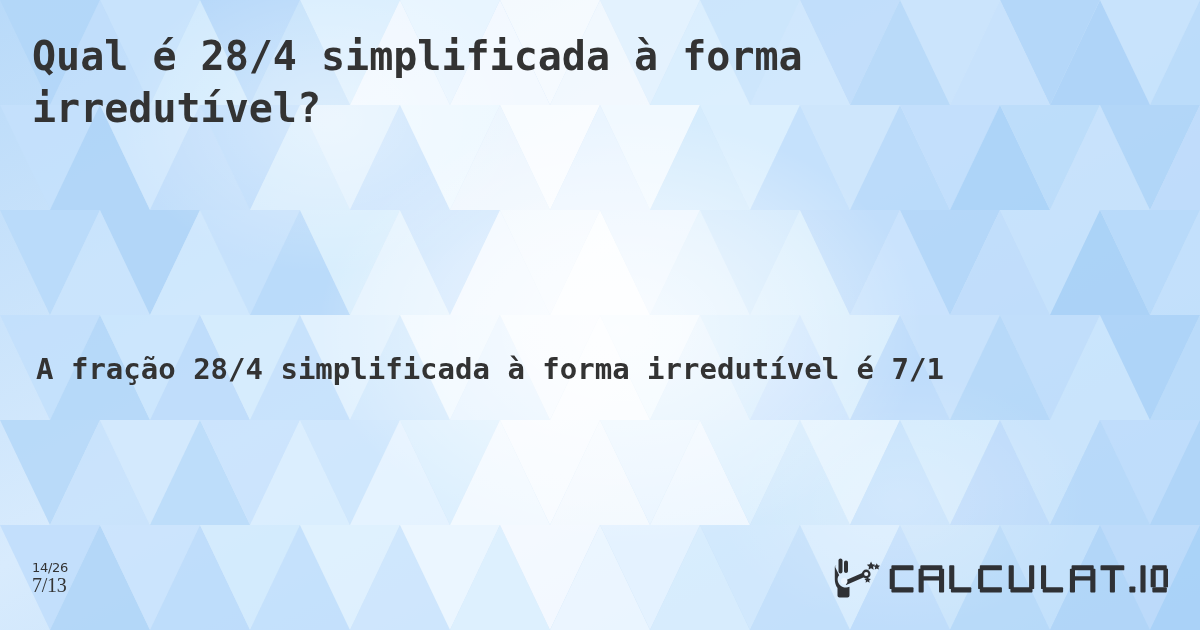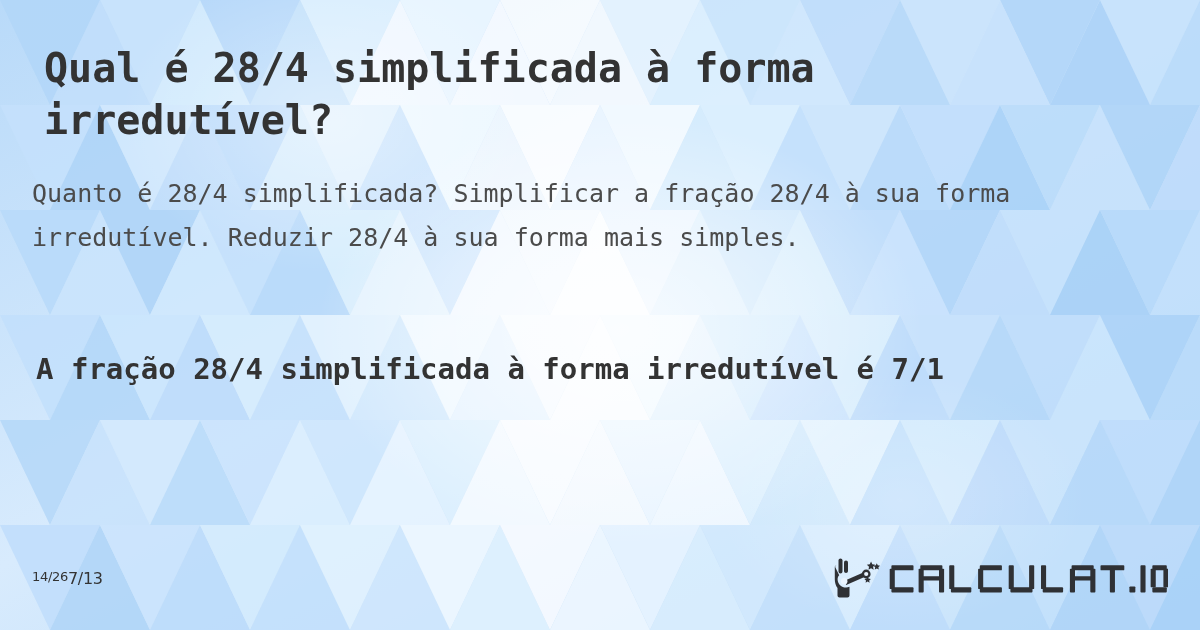--- a/index.html
+++ b/index.html
@@ -51,21 +51,21 @@
     height: 630px;
     box-sizing: border-box;
     padding: 0 32px;
   }
 
   .title {
     position: absolute;
     left: 32px;
     top: 30px;
     width: 1010px;
-    margin: 12px;
+    margin: 0;
     font-family: "DejaVu Sans Mono", "Liberation Mono", monospace;
     font-size: 40px;
     line-height: 52px;
     font-weight: bold;
     color: #333333;
     letter-spacing: 0px;
   }
 
   .description {
     position: absolute;
@@ -108,36 +108,38 @@
 
   .footer-left {
     display: flex;
     align-items: center;
     flex: 1 1 auto;
     min-width: 0;
   }
 
   .fraction-icon {
     display: flex;
+    flex-direction: column;
     align-items: flex-start;
     justify-content: center;
     margin-right: 14px;
     color: #333333;
     font-family: "DejaVu Sans", "Liberation Sans", sans-serif;
     line-height: 1;
     flex: 0 0 auto;
   }
   .fraction-icon .frac-top {
     font-size: 13px;
     letter-spacing: -0.3px;
   }
   .fraction-icon .frac-bottom {
-    font-size: 16px;
+    font-size: 20px;
     margin-top: 1px;
     letter-spacing: -0.3px;
+    font-family: Liberation Serif, serif;
   }
 
   .site-name {
     font-family: "DejaVu Sans Mono", "Liberation Mono", monospace;
     font-size: 24px;
     font-weight: bold;
     color: #333333;
     white-space: nowrap;
     overflow: hidden;
     text-overflow: clip;
@@ -327,21 +329,20 @@
     <polygon points="1100,525 1200,525 1150,630" fill="#bddbfa" opacity="0.85"></polygon>
     <polygon points="1150,630 1200,630 1200,525" fill="#a9d1f7" opacity="0.88"></polygon>
   </svg>
 
   <div id="bloom"></div>
 
   <div id="content">
 
     <h1 class="title">Qual é 28/4 simplificada à forma irredutível?</h1>
 
-    <p class="description">Quanto é 28/4 simplificada? Simplificar a fração 28/4 à sua forma irredutível. Reduzir 28/4 à sua forma mais simples.</p>
 
     <p class="answer">A fração 28/4 simplificada à forma irredutível é 7/1</p>
 
     <div class="footer">
 
       <div class="footer-left">
 
         <div class="fraction-icon">
           <span class="frac-top">14/26</span>
           <span class="frac-bottom">7/13</span>

